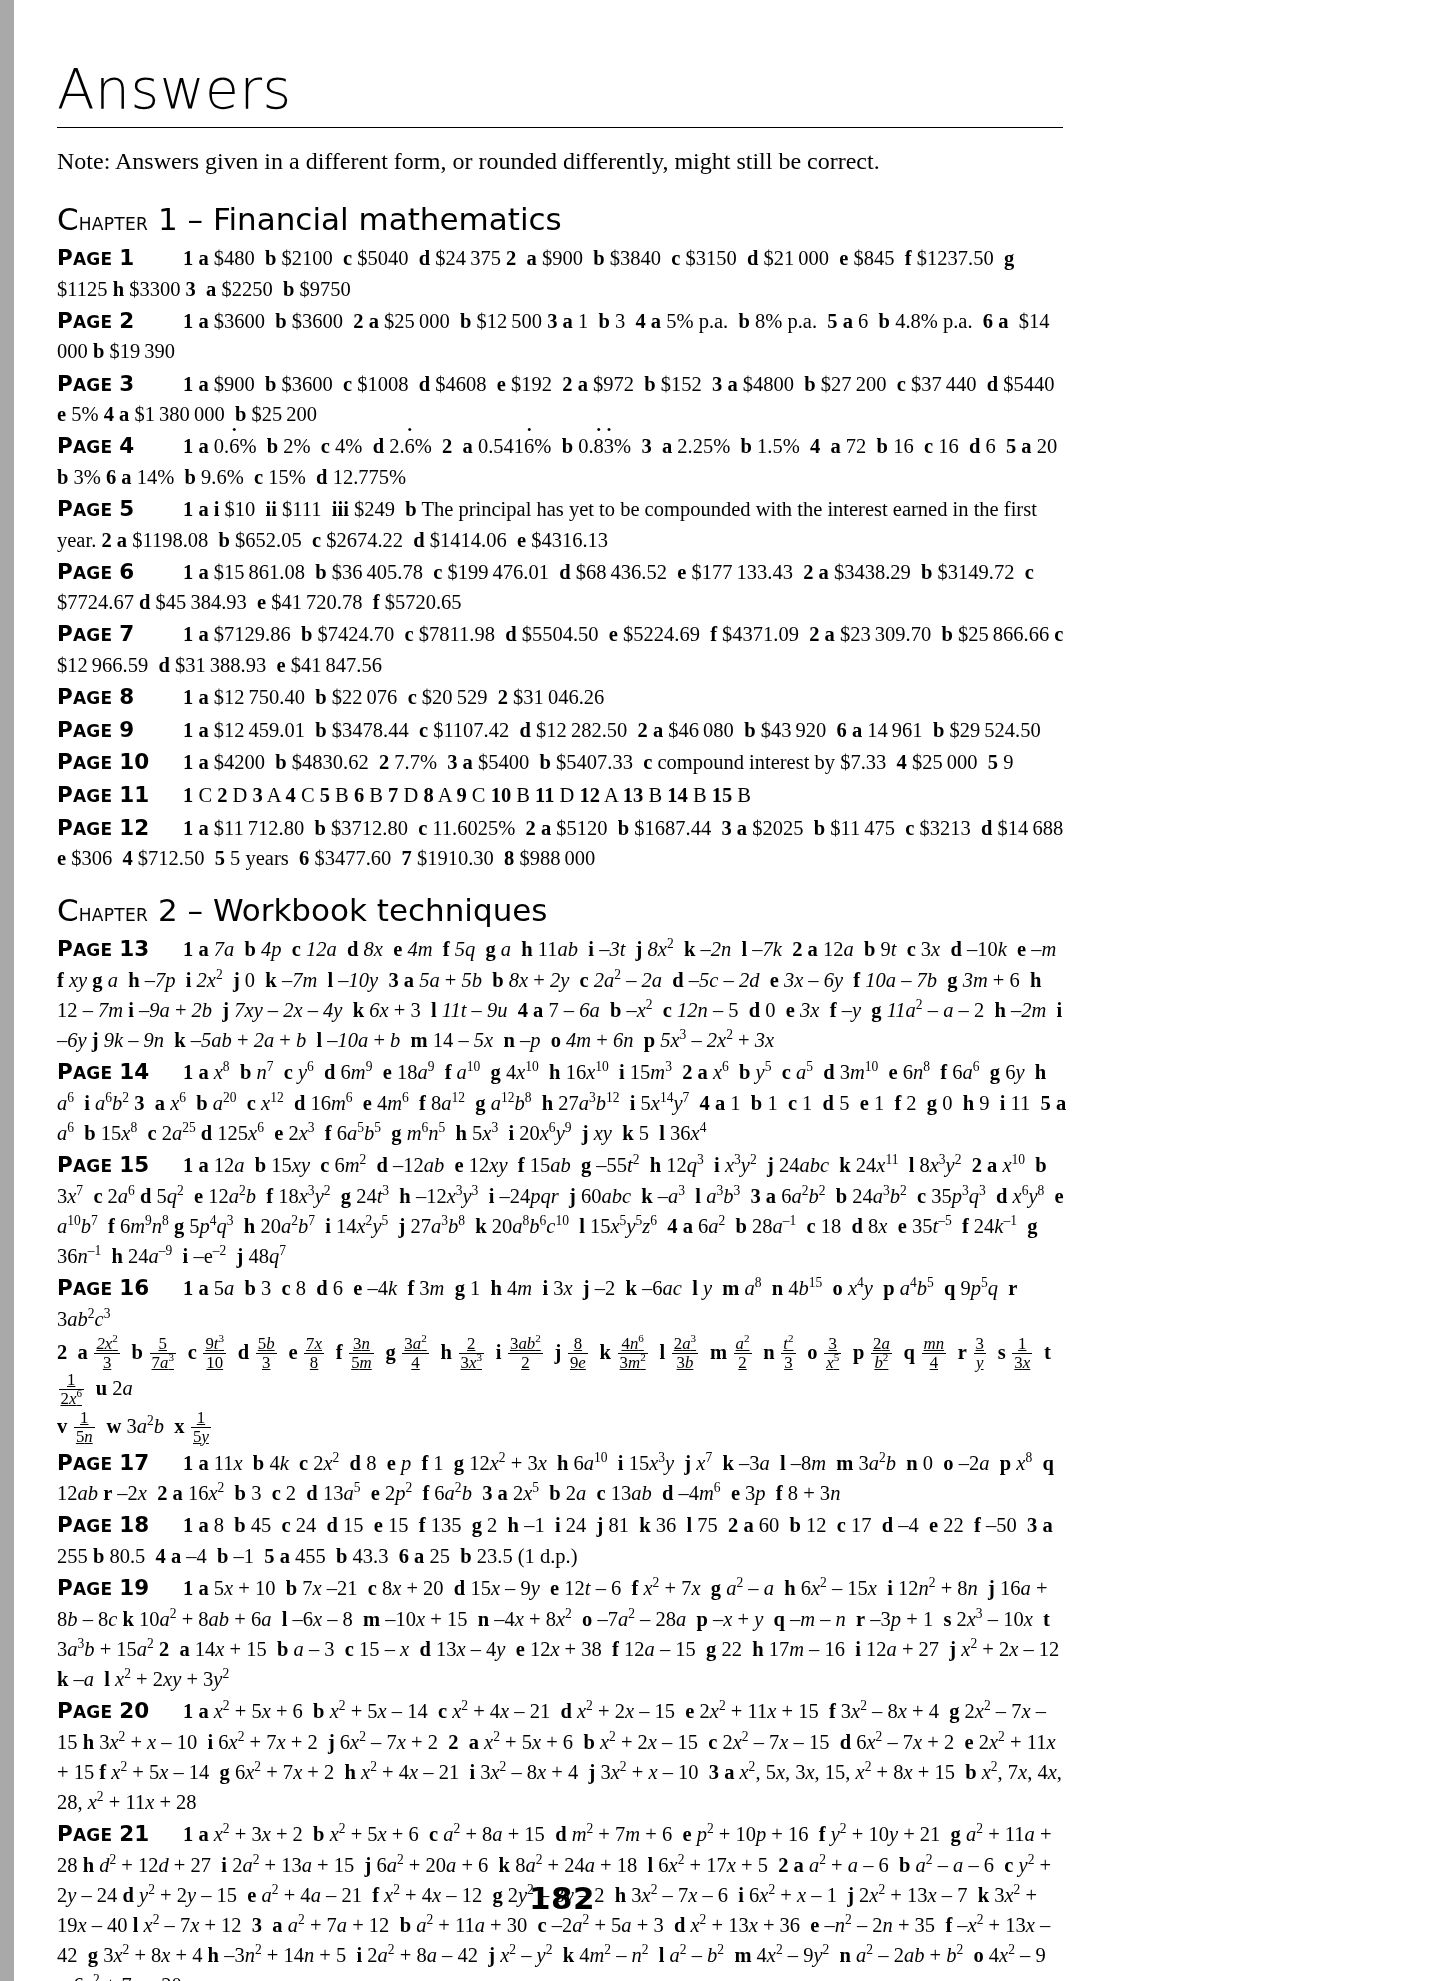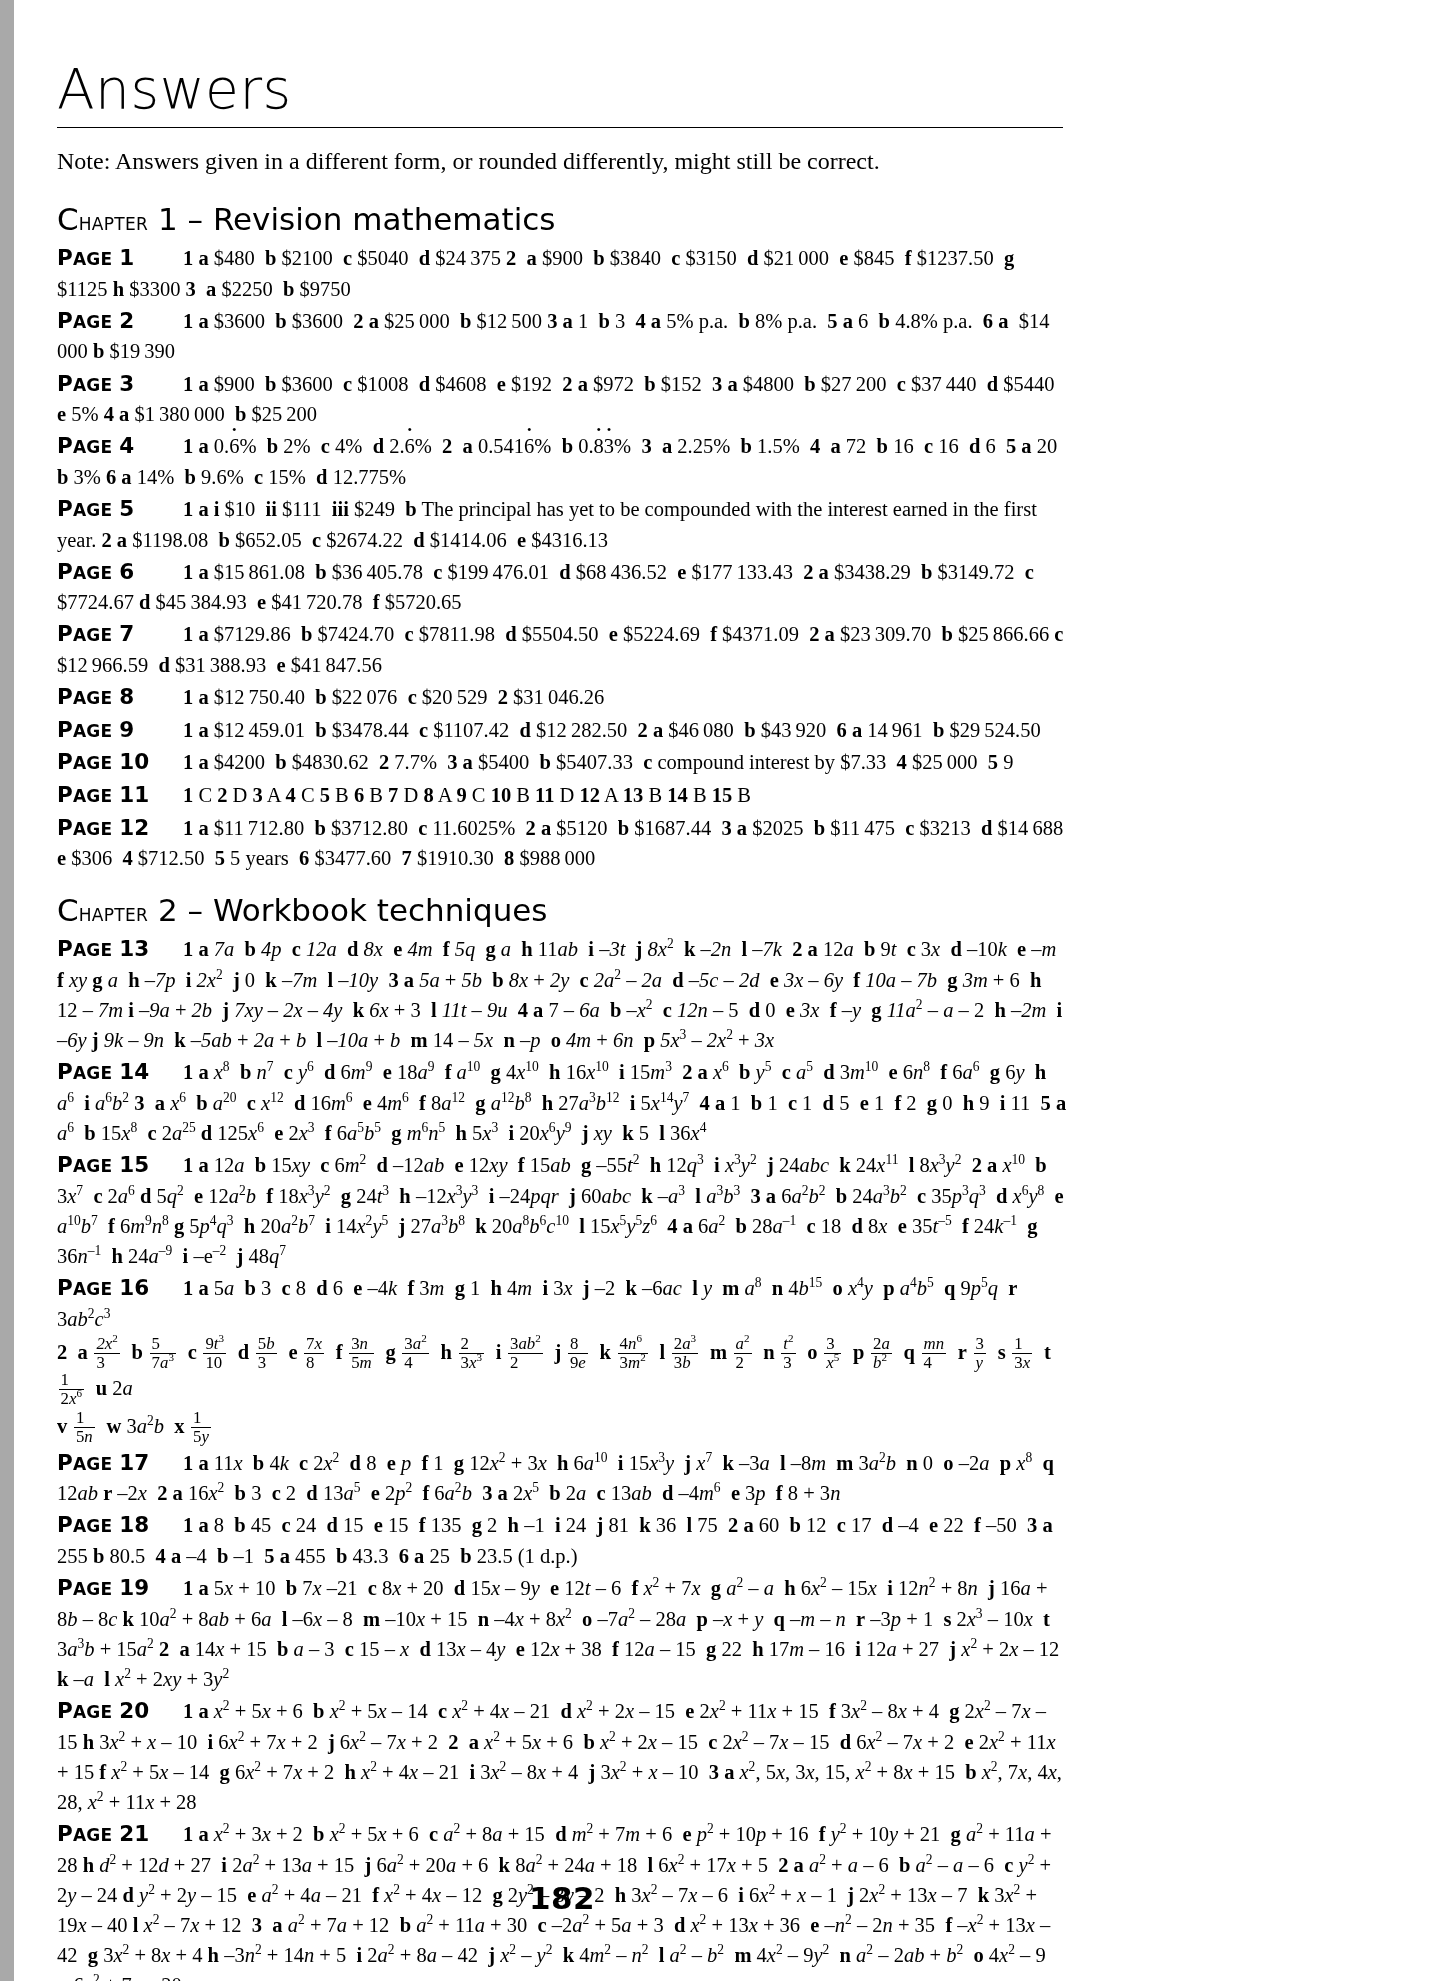--- a/index.html
+++ b/index.html
@@ -93,23 +93,25 @@
     position:absolute;
     left:50%; top:-0.72em;
     transform:translateX(-50%);
     font-size:1.25em;
     line-height:1;
   }
   
   .frac {
     display:inline-block;
     vertical-align:-0.52em;
+    text-align:center;
     font-size:0.82em;
     line-height:1.06;
     margin:0 1.5px;
+    text-decoration:underline;
   }
   .frac .num { display:block; padding:0 2px; }
   .frac .den { display:block; padding:0 2px; border-top:1.1px solid #000; }
   
   .footer {
     position:absolute;
     left:57px; top:1880px;
     width:1010px;
     display:flex;
     align-items:baseline;
@@ -142,21 +144,21 @@
   <div class="content">
 
     <h1 class="title">Answers</h1>
     <hr class="rule">
     <p class="note">Note: Answers given in a different form, or rounded differently, might still be correct.</p>
 
     <div class="chapter">
       <span class="cap-c">C</span><span class="smallcaps">HAPTER</span>
       <span class="chnum">1</span>
       <span>–</span>
-      <span>Revision mathematics</span>
+      <span>Financial mathematics</span>
     </div>
 
     <div class="ans-block">
       <span class="pagelabel"><span class="pl-cap">P</span><span class="pl-sm">AGE</span> <span class="pl-num">1</span></span><span><b>1</b> <b>a</b> $480&nbsp; <b>b</b> $2100&nbsp; <b>c</b> $5040&nbsp; <b>d</b> $24 375 <b>2</b>&nbsp; <b>a</b> $900&nbsp; <b>b</b> $3840&nbsp; <b>c</b> $3150&nbsp; <b>d</b> $21 000&nbsp; <b>e</b> $845&nbsp; <b>f</b> $1237.50&nbsp; <b>g</b> $1125 <b>h</b> $3300 <b>3</b>&nbsp; <b>a</b> $2250&nbsp; <b>b</b> $9750</span>
     </div>
 
     <div class="ans-block">
       <span class="pagelabel"><span class="pl-cap">P</span><span class="pl-sm">AGE</span> <span class="pl-num">2</span></span><span><b>1 a</b> $3600&nbsp; <b>b</b> $3600&nbsp; <b>2</b> <b>a</b> $25 000&nbsp; <b>b</b> $12 500 <b>3</b> <b>a</b> 1&nbsp; <b>b</b> 3&nbsp; <b>4</b> <b>a</b> 5% p.a.&nbsp; <b>b</b> 8% p.a.&nbsp; <b>5</b> <b>a</b> 6&nbsp; <b>b</b> 4.8% p.a.&nbsp; <b>6</b> <b>a</b>&nbsp; $14 000 <b>b</b> $19 390</span>
     </div>
 

